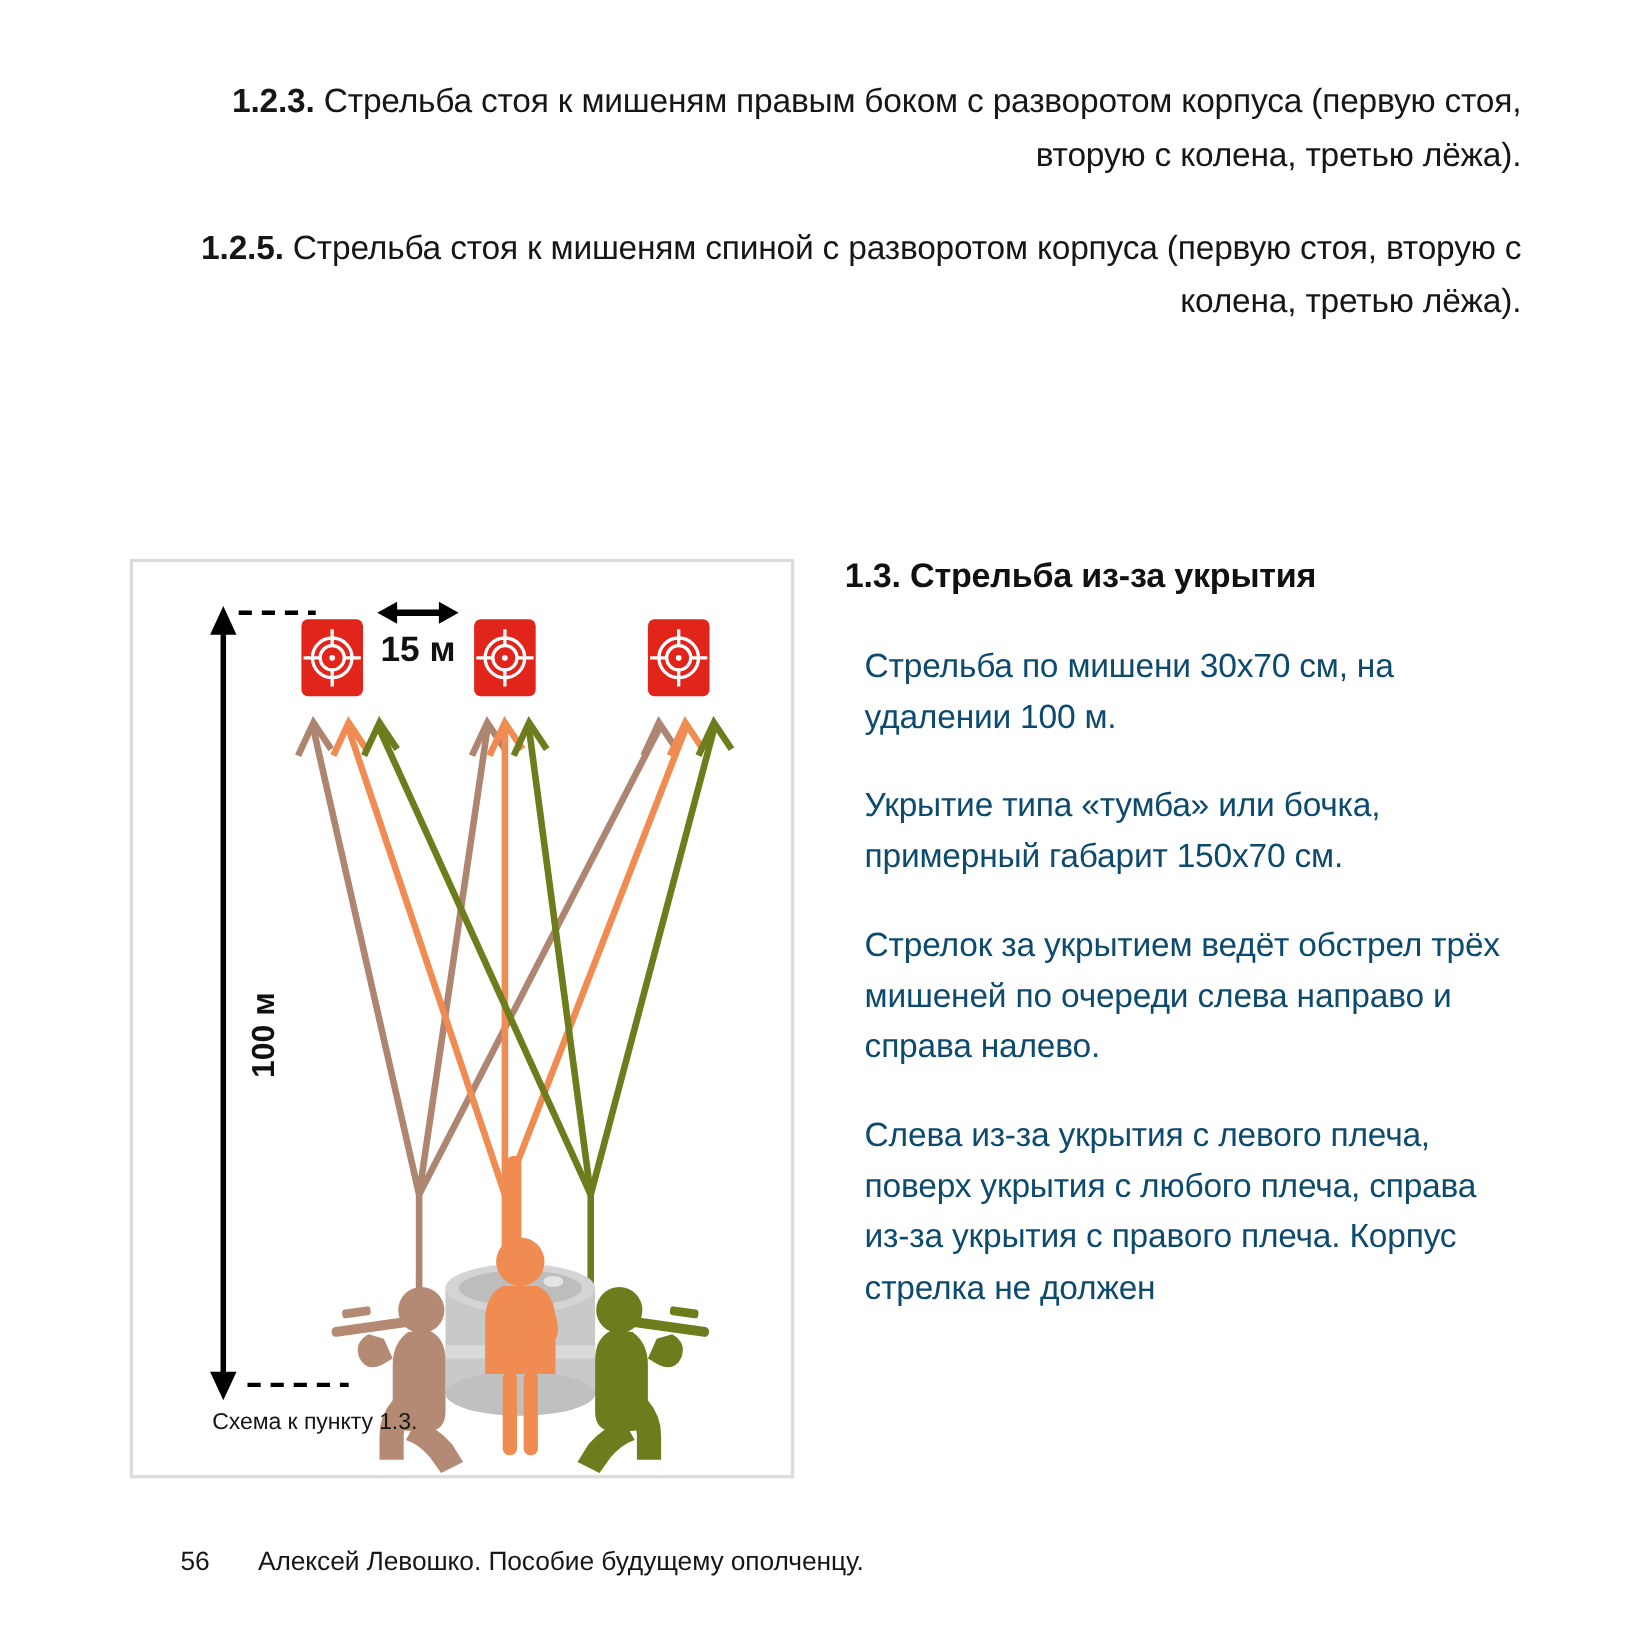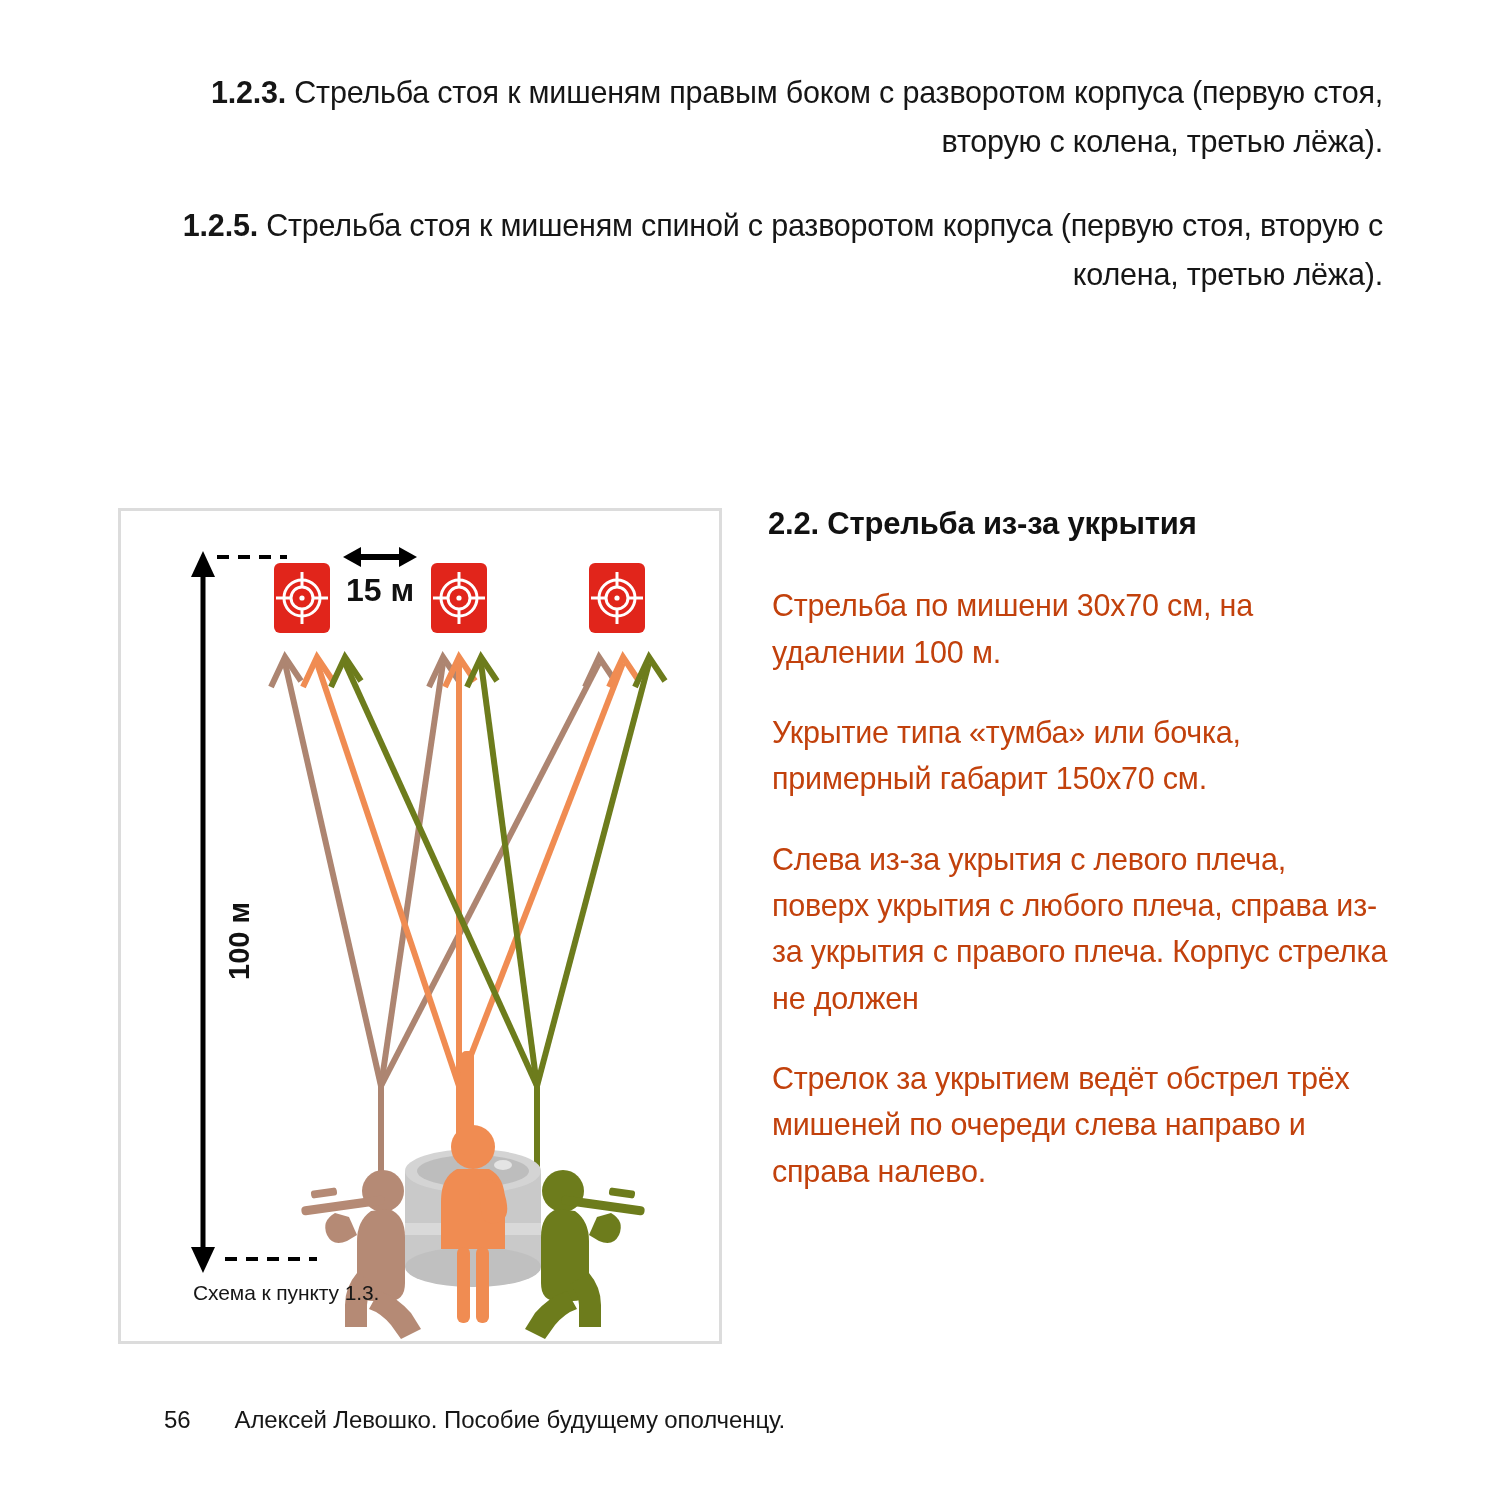--- a/index.html
+++ b/index.html
@@ -52,22 +52,22 @@
     font-weight:bold;
     line-height:1.33;
     letter-spacing:-0.2px;
     margin:0 0 38px 0;
     color:#111;
   }
   .rc-para {
     font-size:30.5px;
     line-height:1.52;
     letter-spacing:-0.2px;
-    margin:0 0 34px 4px;
-    color:#c2410c;
+    margin:0 0 34px 18px;
+    color:#0c4a6e;
   }
   .rc-para:last-child { margin-bottom:0; }
 
   
   .footer {
     position:absolute;
     left:121px; top:1406px;
     font-size:24px;
     letter-spacing:-0.1px;
     color:#161616;
@@ -223,22 +223,22 @@
         <rect x="488" y="678" width="26" height="8" rx="3" transform="rotate(8 501 682)"></rect>
         <path d="M490 702 q14 8 8 22 q-6 12 -20 6 l-10 -6 l8 -18 z"></path>
       </g>
 
     </svg>
 
     <div class="diagram-caption">Схема к пункту 1.3.</div>
   </div>
 
   <div class="right-col">
-    <h2 class="rc-head"><span>2.2. Стрельба из-за укрытия</span><br></h2>
+    <h2 class="rc-head"><span>1.3. Стрельба из-за укрытия</span><br></h2>
     <p class="rc-para">Стрельба по мишени 30x70 см, на удалении 100 м.</p>
     <p class="rc-para">Укрытие типа «тумба» или бочка, примерный габарит 150x70 см.</p>
+    <p class="rc-para">Стрелок за укрытием ведёт обстрел трёх мишеней по очереди слева направо и справа налево.</p>
     <p class="rc-para">Слева из-за укрытия с левого плеча, поверх укрытия с любого плеча, справа из-за укрытия с правого плеча. Корпус стрелка не должен</p>
-    <p class="rc-para">Стрелок за укрытием ведёт обстрел трёх мишеней по очереди слева направо и справа налево.</p>
   </div>
 
   <div class="footer"><span class="pg">56</span><span>Алексей Левошко. Пособие будущему ополченцу.</span></div>
 
 </div>
 
 </body></html>

